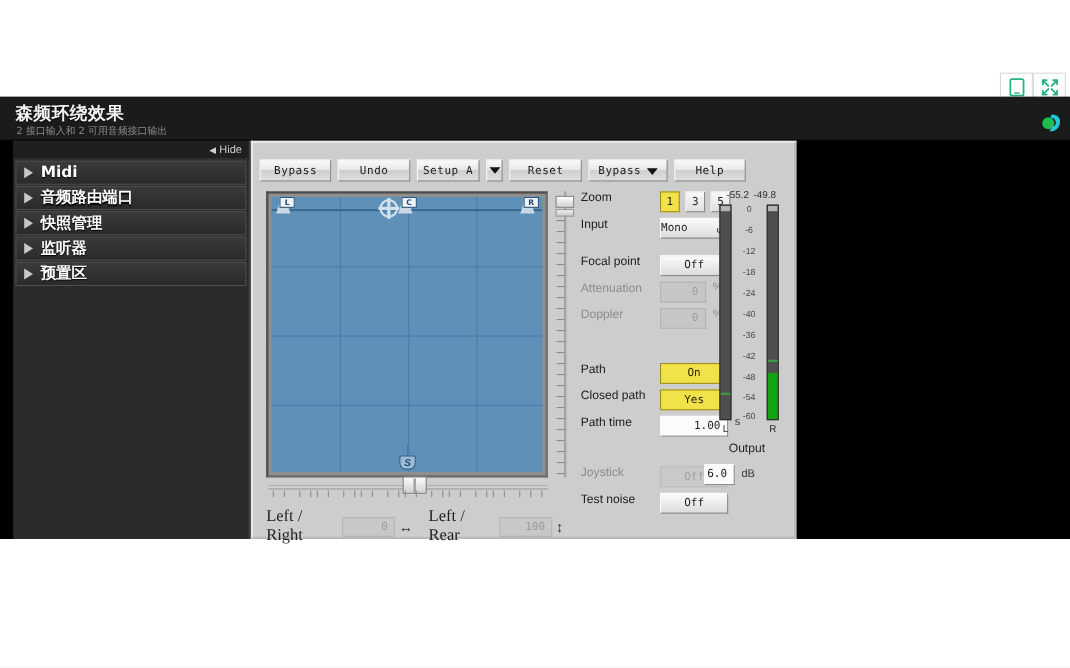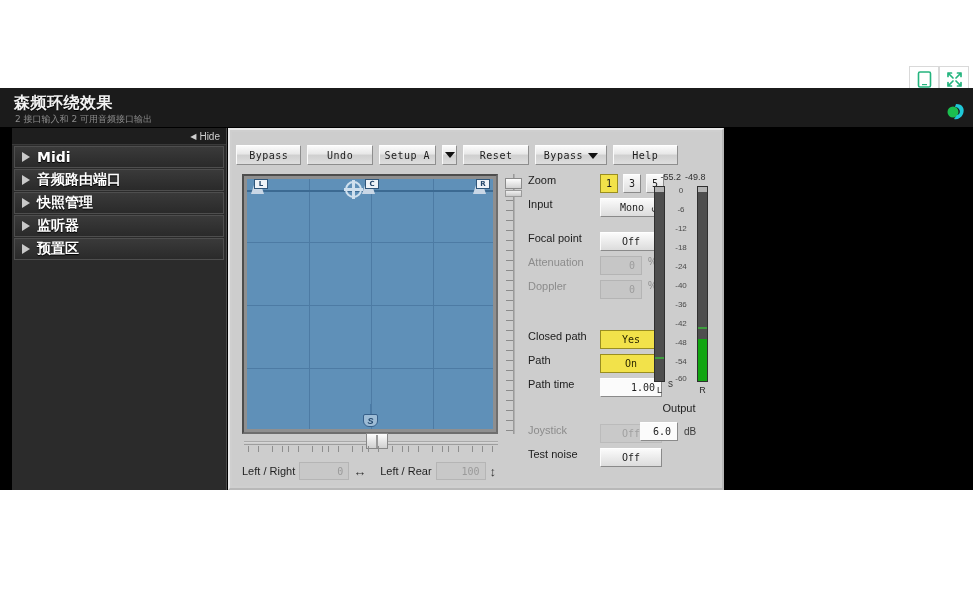--- a/index.html
+++ b/index.html
@@ -209,21 +209,21 @@
   .zbtn.on { background:#f2e24a; border-color:#9a8e20; }
   .ctl {
     height:19px;
     border:1px solid #8a8a8a; border-top-color:#ffffff; border-left-color:#fbfbfb;
     background:linear-gradient(#fbfbfb,#dcdcdc);
     font-family:"DejaVu Sans Mono", monospace; font-size:10px; color:#1d1d1d;
     display:flex; align-items:center; justify-content:center;
     position:relative;
   }
   .ctl.wide { width:62px; }
-  .ctl.input { width:65px; justify-content:flex-start; padding-left:19px; }
+  .ctl.input { width:65px; justify-content:flex-start; padding-left:0; }
   .ctl.yellow { background:#f2e24a; border-color:#9a8e20; color:#2a2600; }
   .ctl.flat {
     background:#c6c6c6; border:1px solid #b4b4b4; color:#9c9c9c;
     justify-content:flex-end; padding-right:6px; width:42px;
   }
   .ctl.num { background:#fbfbfb; justify-content:flex-end; padding-right:6px; }
   .loop-icon { position:absolute; right:6px; top:3px; color:#333; font-size:11px; }
   .unit { font-size:10px; color:#3a3a3a; margin-left:6px; font-family:"Liberation Sans",sans-serif; }
   .unit.dim { color:#8c8c8c; }
   .spacer { height:10px; }
@@ -269,21 +269,21 @@
     background:linear-gradient(#fdfdfd,#d0d0d0);
     border:1px solid #888;
   }
   .hshandle .grip { position:absolute; left:9px; top:1px; width:2px; height:13px; background:#9a9a9a; }
   .hticks { position:relative; height:9px; margin:1px 2px 0 2px; }
   .htick { position:absolute; top:0; width:1px; height:6px; background:#8e8e8e; }
   .bottomrow {
     position:absolute; left:10px; top:330px; width:270px;
     display:flex; align-items:center; gap:4px;
   }
-  .blabel { font-size:11px; color:#1f1f1f; }
+  .blabel { font-size:15px; color:#1f1f1f;font-family:Liberation Serif, serif; }
   .bnum {
     width:50px; height:18px;
     background:#c8c8c8; border:1px solid #b5b5b5;
     color:#9a9a9a; font-family:"DejaVu Sans Mono",monospace; font-size:10px;
     display:flex;align-items:center;justify-content:flex-end; padding-right:5px;
   }
   .arrowglyph { font-size:13px; color:#333; }
 </style>
 </head>
 <body>
@@ -463,27 +463,27 @@
 
         <div class="prow">
           <span class="plabel dim">Doppler</span>
           <span class="ctl flat">0</span>
           <span class="unit dim">%</span>
         </div>
 
         <div class="spacer" style="height:26px"></div>
 
         <div class="prow">
+          <span class="plabel">Path</span>
+          <span class="ctl wide yellow">On</span>
+        </div>
+
+        <div class="prow">
           <span class="plabel">Closed path</span>
           <span class="ctl wide yellow">Yes</span>
-        </div>
-
-        <div class="prow">
-          <span class="plabel">Path</span>
-          <span class="ctl wide yellow">On</span>
         </div>
 
         <div class="prow">
           <span class="plabel">Path time</span>
           <span class="ctl wide num">1.00</span>
           <span class="unit">s</span>
         </div>
 
         <div class="spacer" style="height:22px"></div>
 
@@ -528,21 +528,21 @@
           <div style="top:188px">-60</div>
         </div>
         <div class="lr">
           <span>L</span>
           <span>R</span>
         </div>
       </div>
 
       <div class="outlabel">Output</div>
       <div class="outbox">
-        <span class="ctl num" style="width:38px;">6.0</span>
+        <span class="ctl num" style="width:28px;">6.0</span>
         <span class="unit">dB</span>
       </div>
 
       <div class="hslider">
         <div class="hstrack">
           <div class="hsline"></div>
           <div class="hshandle">
               <span class="grip"></span>
             </div>
         </div>

